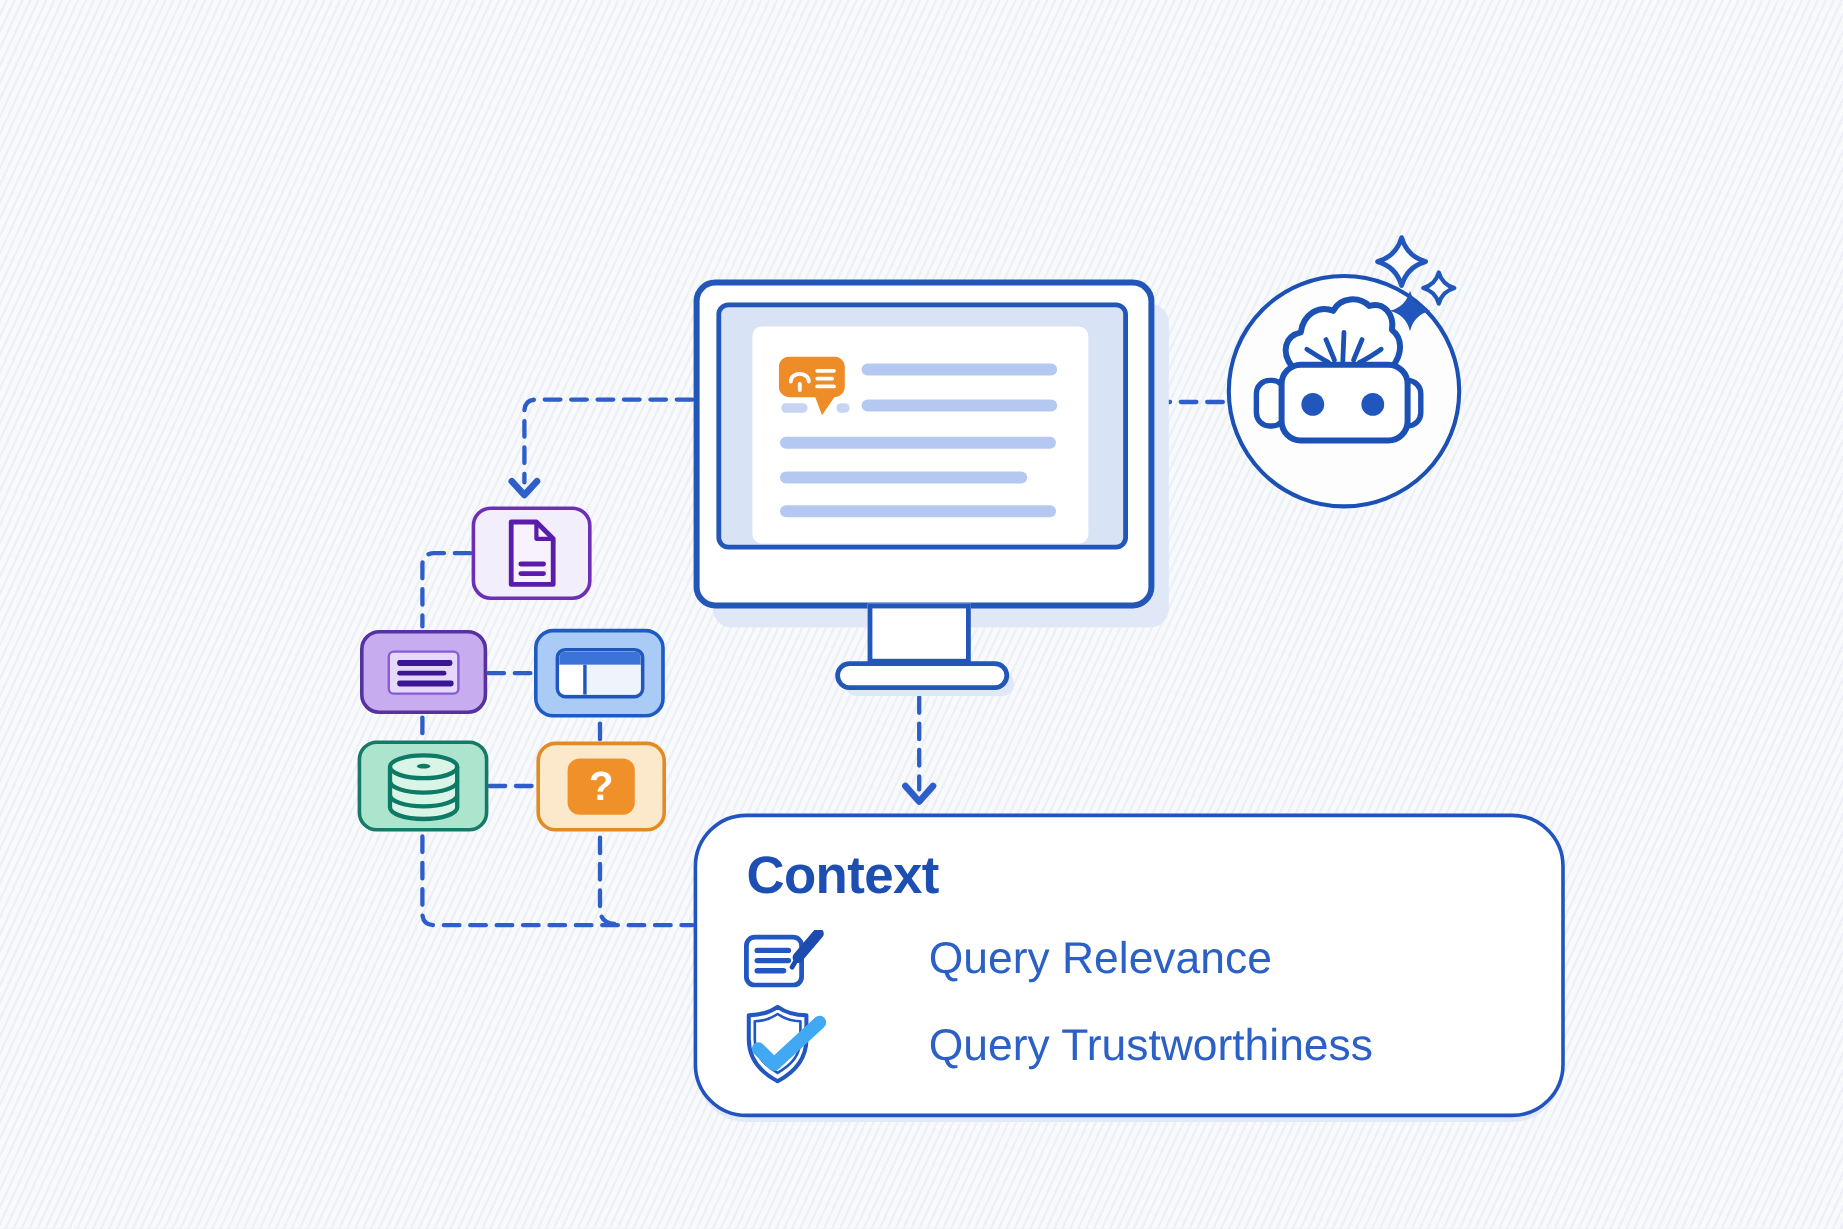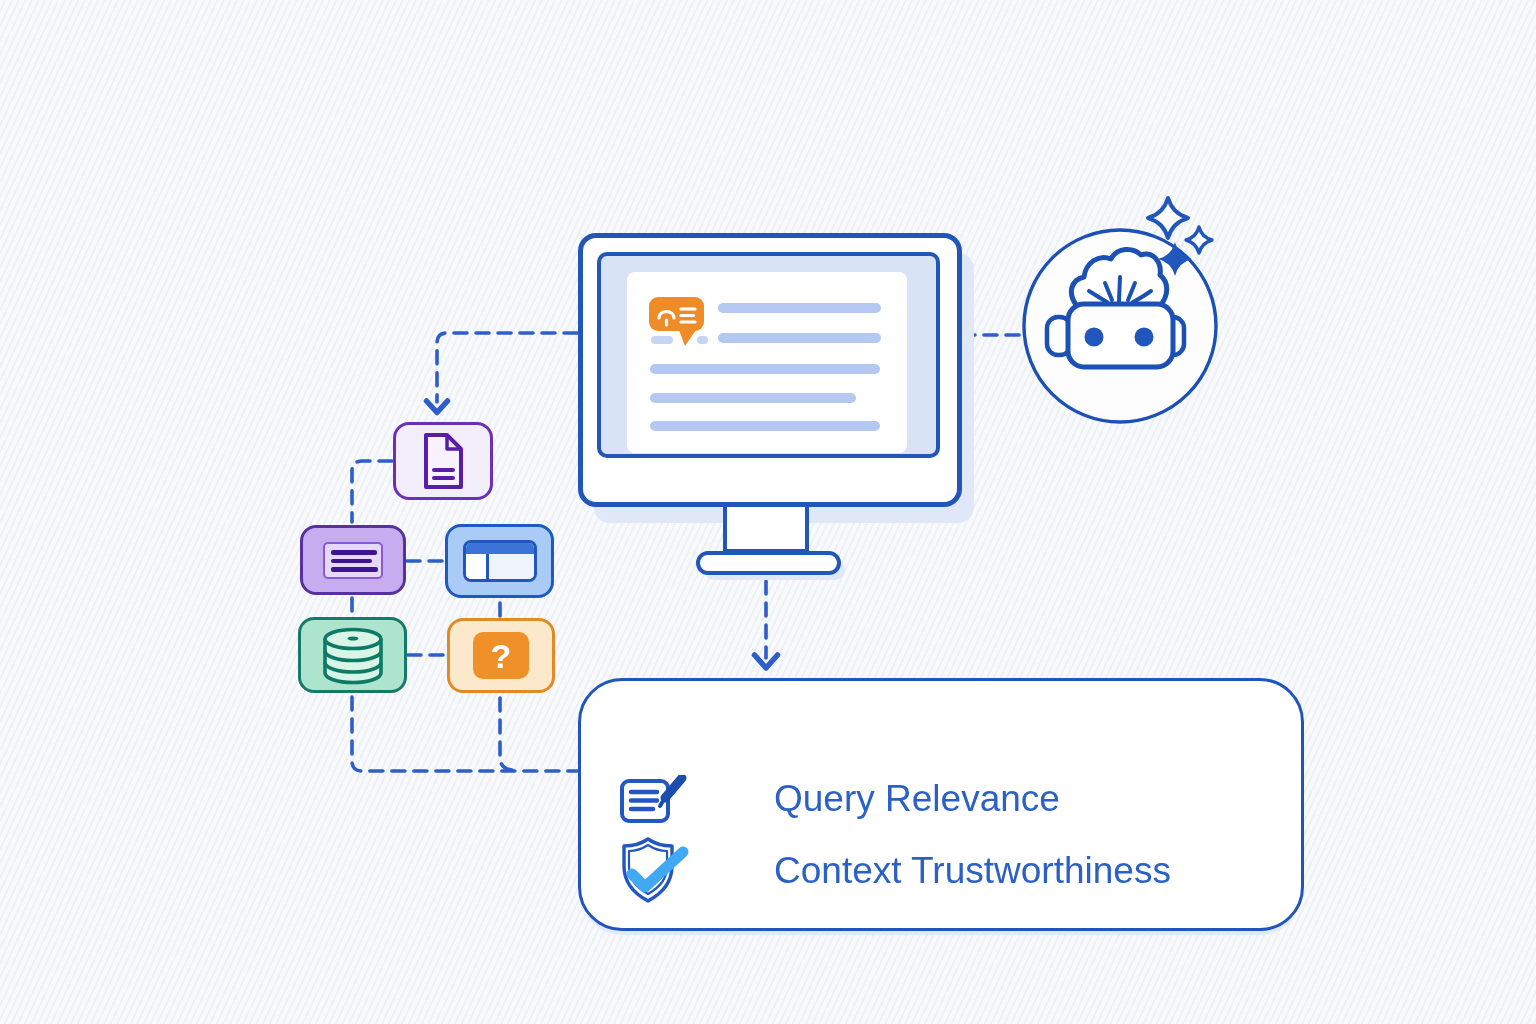--- a/index.html
+++ b/index.html
@@ -161,36 +161,37 @@
     </svg>
   </div>
 
   <div class="abs tile tile-q">
     <div class="q-inner">
       <span>?</span>
     </div>
   </div>
 
   <div class="abs context-box">
+    <div class="context-title">Context</div>
 
     <div class="ctx-item ctx-item-1">
       <svg width="68" height="48" viewBox="0 0 68 48">
         <rect x="2" y="6" width="46" height="40" rx="7" fill="#fff" stroke="#2257c2" stroke-width="4"></rect>
         <path d="M11 17 H37 M11 25.5 H37 M11 34 H33" stroke="#2257c2" stroke-width="4.5" stroke-linecap="round"></path>
         <path d="M62 3 L45 23" stroke="#1d4cb0" stroke-width="9" stroke-linecap="round"></path>
         <path d="M43 26 L40 31" stroke="#1d4cb0" stroke-width="4" stroke-linecap="round"></path>
       </svg>
       <div class="gap"></div>
       <span class="ctx-label">Query Relevance</span>
     </div>
 
     <div class="ctx-item ctx-item-2">
       <svg width="72" height="72" viewBox="0 0 72 72">
         <path d="M31 4 C38 9 46 11 55 11 L55 31 C55 47 46 58 31 66 C16 58 7 47 7 31 L7 11 C16 11 24 9 31 4 Z" fill="#fff" stroke="#2257c2" stroke-width="3.4" stroke-linejoin="round"></path>
         <path d="M31 10 C37 14 43 16 50 16 L50 31 C50 44 43 52 31 59 C19 52 12 44 12 31 L12 16 C19 16 25 14 31 10 Z" fill="none" stroke="#2257c2" stroke-width="2.2" stroke-linejoin="round"></path>
         <path d="M15 39 L28 52 L66 17" fill="none" stroke="#41a9f4" stroke-width="11" stroke-linecap="round" stroke-linejoin="round"></path>
       </svg>
       <div class="gap"></div>
-      <span class="ctx-label">Context Trustworthiness</span>
+      <span class="ctx-label">Query Trustworthiness</span>
     </div>
   </div>
 
 </div>
 
 </body></html>

